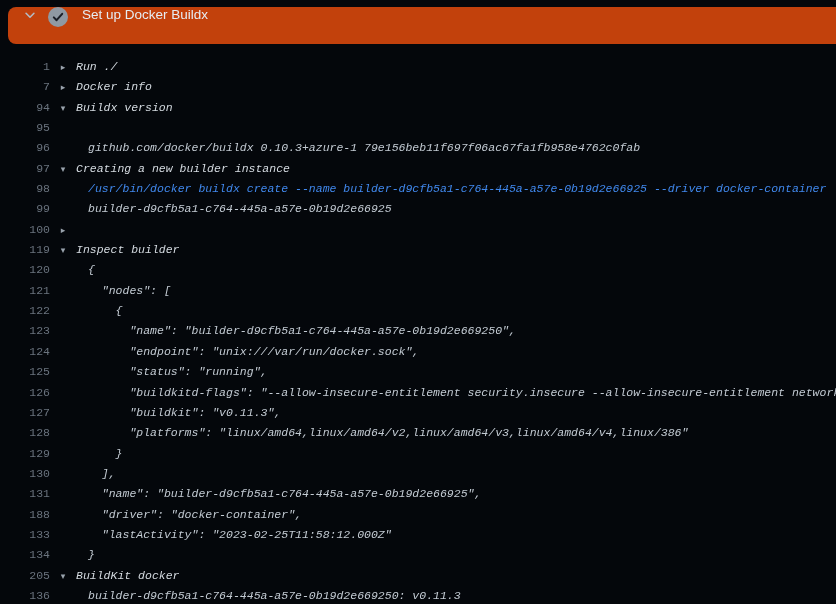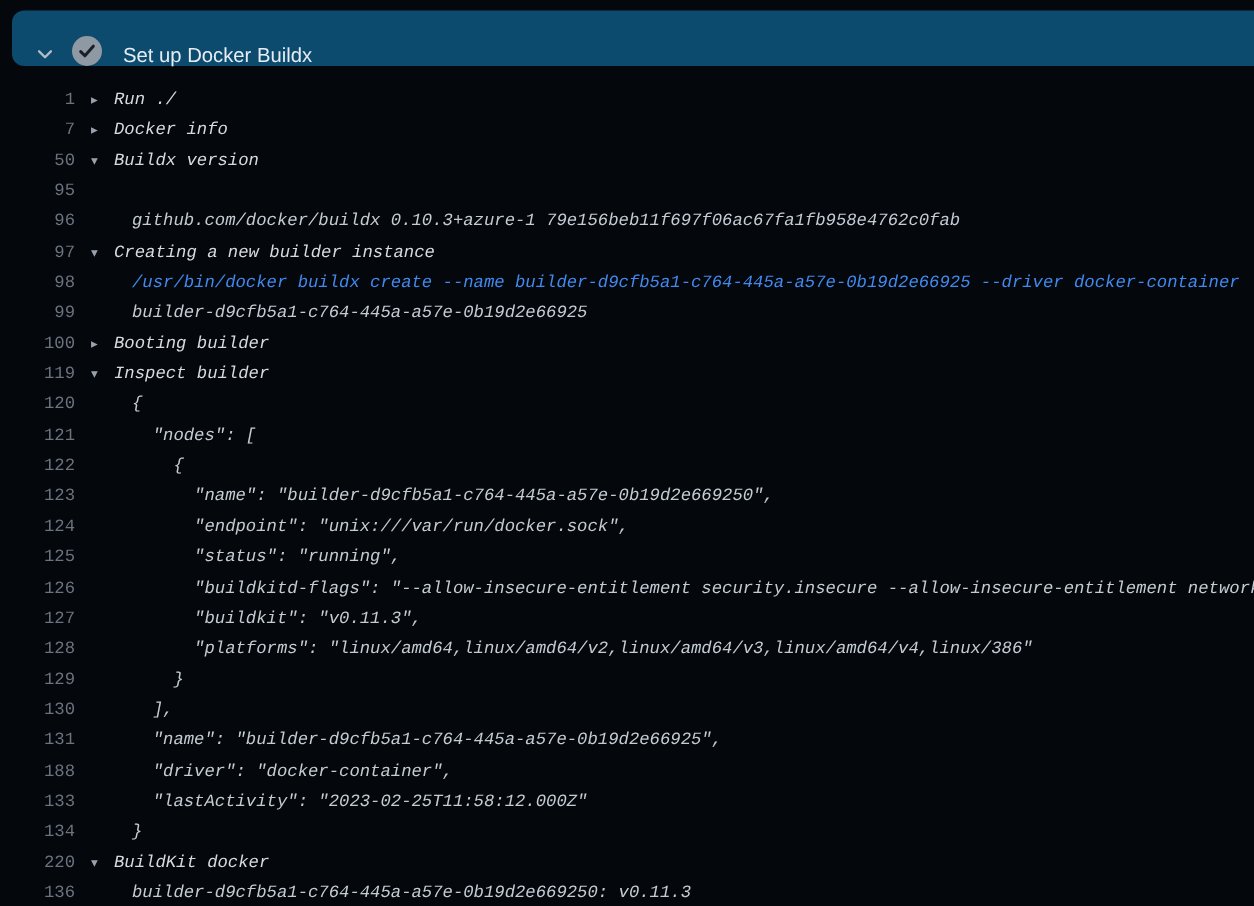--- a/index.html
+++ b/index.html
@@ -18,24 +18,24 @@
     font-family: "Liberation Mono", "DejaVu Sans Mono", monospace;
   }
 
   
   .step-header {
     position: absolute;
     left: 8px;
     top: 7px;
     right: 0;
     height: 37px;
-    background: #0c4a6e;
+    background: #c2410c;
     border-radius: 8px 0 0 8px;
     display: flex;
-    align-items: flex-end;
+    align-items: flex-start;
     cursor: pointer;
   }
   .chev {
     width: 16px;
     height: 16px;
     margin-left: 14px;
     display: flex;
     align-items: center;
     justify-content: center;
     flex: none;
@@ -114,40 +114,40 @@
         <circle cx="10" cy="10" r="10" fill="#8f99a3"></circle>
         <path d="M5.8 10.4l2.8 2.8 5.6-6.4" fill="none" stroke="#1a1f27" stroke-width="2" stroke-linecap="round" stroke-linejoin="round"></path>
       </svg>
     </span>
     <span class="step-title">Set up Docker Buildx</span>
   </div>
 
   <div class="log">
       <div class="log-row group"><span class="ln">1</span><span class="arrow">▸</span><span class="txt">Run ./</span></div>
       <div class="log-row group"><span class="ln">7</span><span class="arrow">▸</span><span class="txt">Docker info</span></div>
-      <div class="log-row group"><span class="ln">50</span><span class="arrow">▾</span><span class="txt">Buildx version</span></div>
+      <div class="log-row group"><span class="ln">94</span><span class="arrow">▾</span><span class="txt">Buildx version</span></div>
       <div class="log-row command"><span class="ln">95</span><span class="arrow"></span></div>
       <div class="log-row output"><span class="ln">96</span><span class="arrow"></span><span class="txt">github.com/docker/buildx 0.10.3+azure-1 79e156beb11f697f06ac67fa1fb958e4762c0fab</span></div>
       <div class="log-row group"><span class="ln">97</span><span class="arrow">▾</span><span class="txt">Creating a new builder instance</span></div>
       <div class="log-row command"><span class="ln">98</span><span class="arrow"></span><span class="txt">/usr/bin/docker buildx create --name builder-d9cfb5a1-c764-445a-a57e-0b19d2e66925 --driver docker-container</span></div>
       <div class="log-row output"><span class="ln">99</span><span class="arrow"></span><span class="txt">builder-d9cfb5a1-c764-445a-a57e-0b19d2e66925</span></div>
-      <div class="log-row group"><span class="ln">100</span><span class="arrow">▸</span><span class="txt">Booting builder</span></div>
+      <div class="log-row group"><span class="ln">100</span><span class="arrow">▸</span></div>
       <div class="log-row group"><span class="ln">119</span><span class="arrow">▾</span><span class="txt">Inspect builder</span></div>
       <div class="log-row output"><span class="ln">120</span><span class="arrow"></span><span class="txt">{</span></div>
       <div class="log-row output"><span class="ln">121</span><span class="arrow"></span><span class="txt">  "nodes": [</span></div>
       <div class="log-row output"><span class="ln">122</span><span class="arrow"></span><span class="txt">    {</span></div>
       <div class="log-row output"><span class="ln">123</span><span class="arrow"></span><span class="txt">      "name": "builder-d9cfb5a1-c764-445a-a57e-0b19d2e669250",</span></div>
       <div class="log-row output"><span class="ln">124</span><span class="arrow"></span><span class="txt">      "endpoint": "unix:///var/run/docker.sock",</span></div>
       <div class="log-row output"><span class="ln">125</span><span class="arrow"></span><span class="txt">      "status": "running",</span></div>
       <div class="log-row output"><span class="ln">126</span><span class="arrow"></span><span class="txt">      "buildkitd-flags": "--allow-insecure-entitlement security.insecure --allow-insecure-entitlement network.host",</span></div>
       <div class="log-row output"><span class="ln">127</span><span class="arrow"></span><span class="txt">      "buildkit": "v0.11.3",</span></div>
       <div class="log-row output"><span class="ln">128</span><span class="arrow"></span><span class="txt">      "platforms": "linux/amd64,linux/amd64/v2,linux/amd64/v3,linux/amd64/v4,linux/386"</span></div>
       <div class="log-row output"><span class="ln">129</span><span class="arrow"></span><span class="txt">    }</span></div>
       <div class="log-row output"><span class="ln">130</span><span class="arrow"></span><span class="txt">  ],</span></div>
       <div class="log-row output"><span class="ln">131</span><span class="arrow"></span><span class="txt">  "name": "builder-d9cfb5a1-c764-445a-a57e-0b19d2e66925",</span></div>
       <div class="log-row output"><span class="ln">188</span><span class="arrow"></span><span class="txt">  "driver": "docker-container",</span></div>
       <div class="log-row output"><span class="ln">133</span><span class="arrow"></span><span class="txt">  "lastActivity": "2023-02-25T11:58:12.000Z"</span></div>
       <div class="log-row output"><span class="ln">134</span><span class="arrow"></span><span class="txt">}</span></div>
-      <div class="log-row group"><span class="ln">220</span><span class="arrow">▾</span><span class="txt">BuildKit docker</span></div>
+      <div class="log-row group"><span class="ln">205</span><span class="arrow">▾</span><span class="txt">BuildKit docker</span></div>
       <div class="log-row output"><span class="ln">136</span><span class="arrow"></span><span class="txt">builder-d9cfb5a1-c764-445a-a57e-0b19d2e669250: v0.11.3</span></div>
     </div>
 
 </div>
 
 </body></html>

